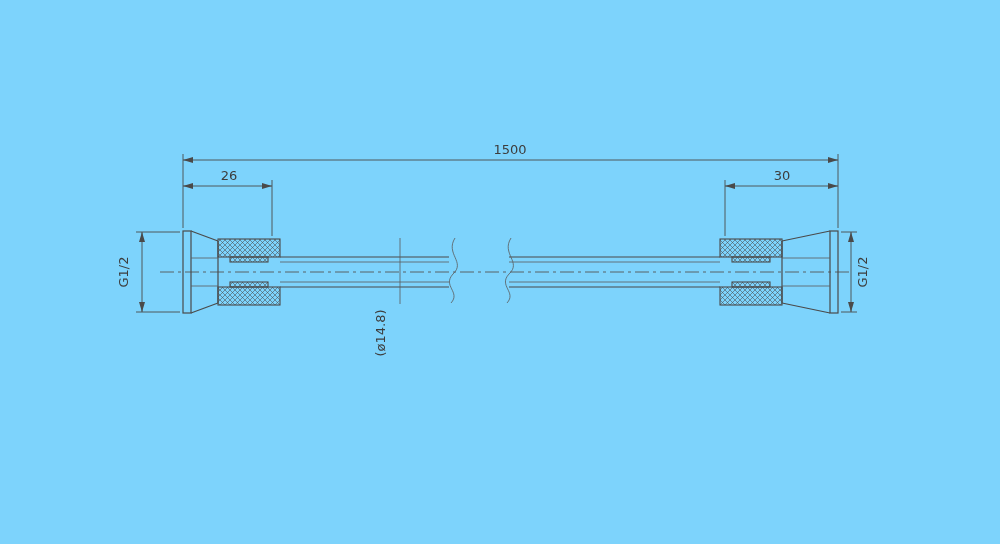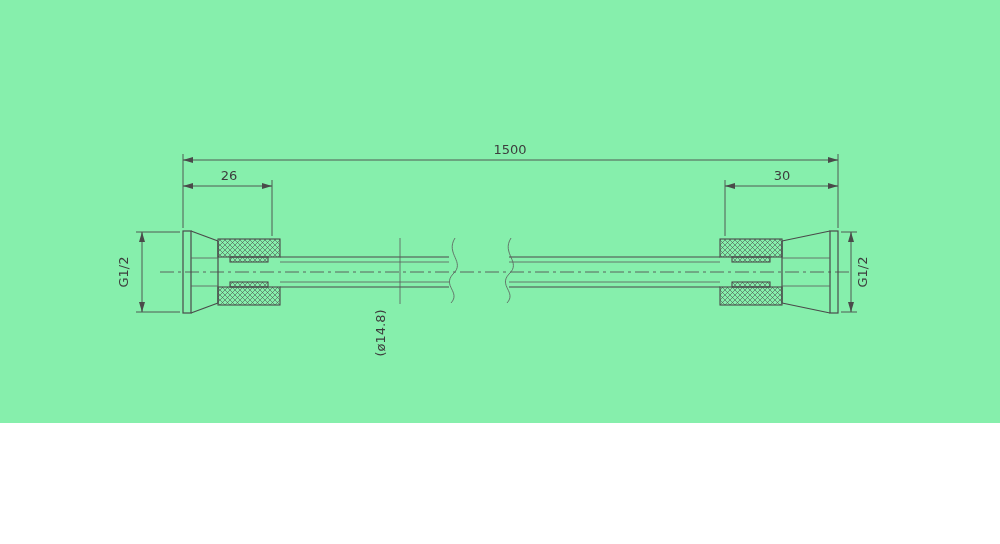--- a/index.html
+++ b/index.html
@@ -7,22 +7,22 @@
     padding: 0;
     width: 1000px;
     height: 544px;
     background: #ffffff;
     overflow: hidden;
     font-family: "DejaVu Sans", "Liberation Sans", sans-serif;
   }
   #stage {
     position: relative;
     width: 1000px;
-    height: 423px;
-    background: #86efac;
+    height: 544px;
+    background: #7dd3fc;
   }
   svg text {
     font-family: "DejaVu Sans", "Liberation Sans", sans-serif;
     font-size: 13px;
     fill: #3d3d3d;
   }
   .obj { stroke: #4a4a4a; stroke-width: 1.2; fill: none; }
   .objf { stroke: #4a4a4a; stroke-width: 1.1; }
   .dim { stroke: #4a4a4a; stroke-width: 0.9; fill: none; }
   .thin { stroke: #5a5a5a; stroke-width: 0.8; fill: none; }

